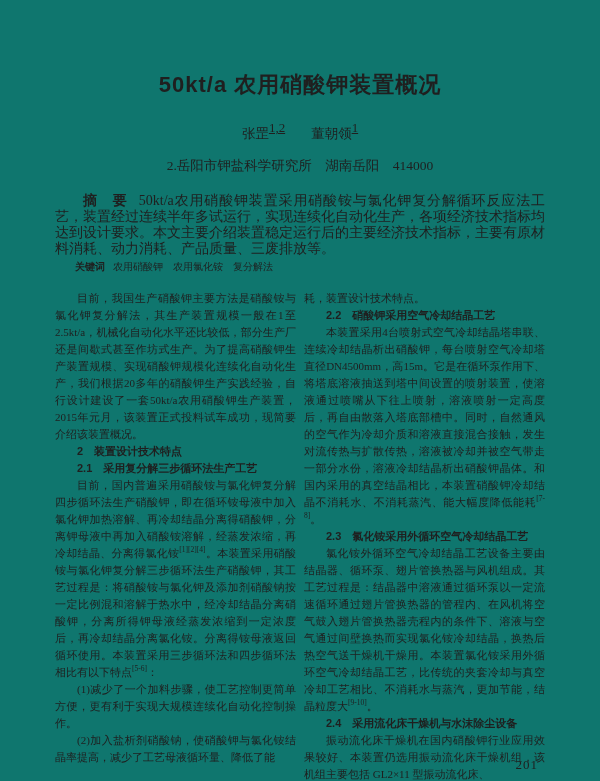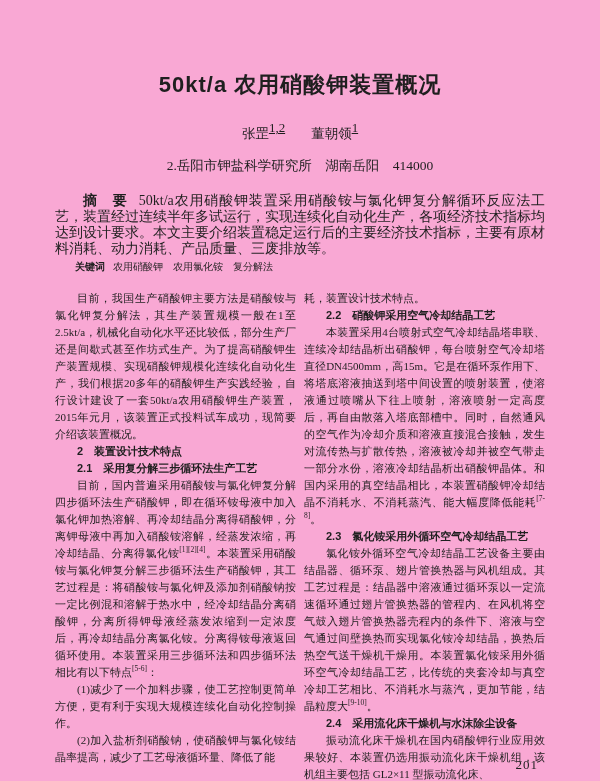--- a/index.html
+++ b/index.html
@@ -4,21 +4,21 @@
 <style>
   html, body {
     margin: 0;
     padding: 0;
     background: #ffffff;
   }
   .page {
     position: relative;
     width: 600px;
     height: 781px;
-    background: #f9a8d4;
+    background: #0f766e;
     color: #1f1f1f;
     font-family: "Liberation Serif", serif;
     box-sizing: border-box;
     padding: 70px 55px 0 55px;
     overflow: hidden;
   }
   .title {
     font-family: "Liberation Sans", sans-serif;
     font-weight: 700;
     font-size: 22px;

